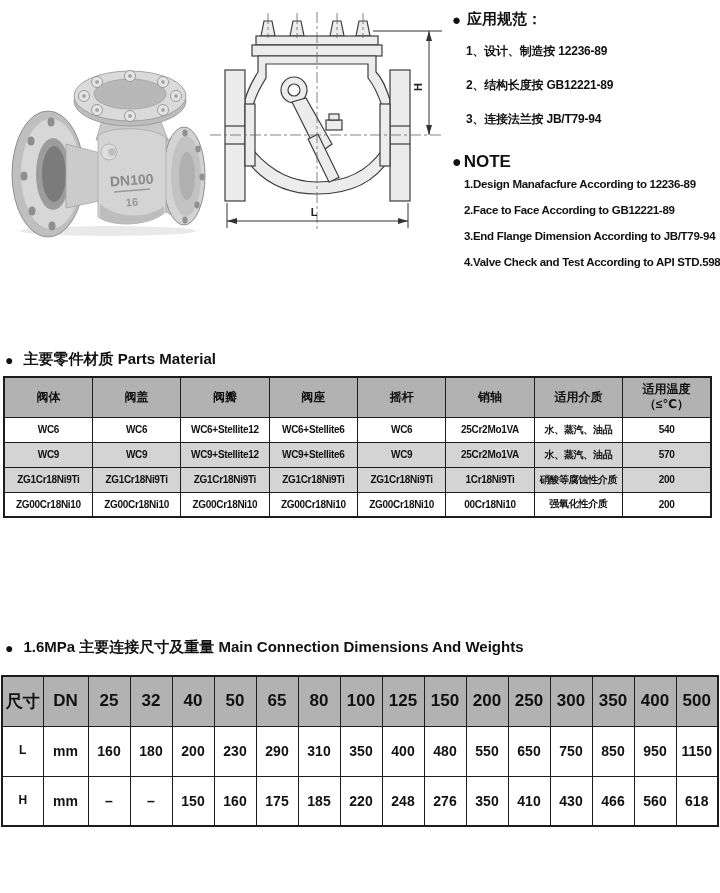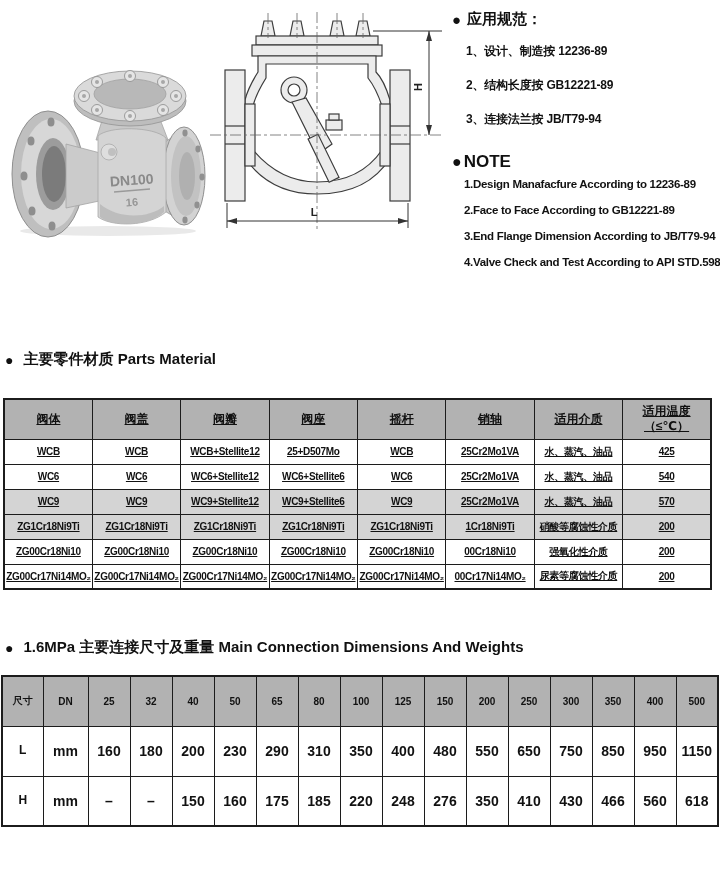--- a/index.html
+++ b/index.html
@@ -23,30 +23,30 @@
   .note-title .bullet{font-size:16px;line-height:1;}
   .note-item{font-size:11.5px;font-weight:bold;padding-left:12px;margin-bottom:14px;letter-spacing:-0.3px;white-space:nowrap;}
 
   
   .section-title{position:absolute;display:flex;align-items:center;gap:10px;font-size:15px;font-weight:bold;}
   .section-title .bullet{font-size:14px;line-height:1;}
   #pm-title{left:5px;top:350px;}
   #dim-title{left:5px;top:638px;}
 
   
-  .pm-table{position:absolute;left:3px;top:398px;width:709px;border-collapse:collapse;table-layout:fixed;border:2.5px solid var(--border-c);text-decoration:underline;}
+  .pm-table{position:absolute;left:3px;top:376px;width:709px;border-collapse:collapse;table-layout:fixed;border:2.5px solid var(--border-c);}
   .pm-table th,.pm-table td{border:1.5px solid var(--border-c);text-align:center;vertical-align:middle;font-weight:bold;padding:0 1px;}
   .pm-table th{background:var(--header-bg);height:40px;font-size:12px;white-space:pre-line;line-height:1.25;}
   .pm-table td{height:25px;font-size:10px;letter-spacing:-0.3px;white-space:nowrap;overflow:hidden;}
   .pm-table tr.shaded td{background:var(--shaded-bg);}
 
   
   .dim-table{position:absolute;left:1px;top:675px;width:718px;border-collapse:collapse;table-layout:fixed;border:2.5px solid var(--border-c);}
   .dim-table th,.dim-table td{border:1.5px solid var(--border-c);text-align:center;vertical-align:middle;font-weight:bold;padding:0;}
-  .dim-table th{background:var(--header-bg);height:50px;font-size:10px;}
+  .dim-table th{background:var(--header-bg);height:50px;font-size:17px;}
   .dim-table td{height:50px;font-size:14px;}
   .dim-table th:first-child{width:41px;}
   .dim-table th:nth-child(2){width:45px;}
   .dim-table td:first-child{white-space:pre-line;font-size:12px;line-height:1.15;}
   .dim-table tr.shaded td{background:var(--shaded-bg);}
 
   
   .photo{position:absolute;left:8px;top:36px;width:200px;height:202px;}
   .drawing{position:absolute;left:200px;top:8px;width:248px;height:234px;}
 </style>
@@ -215,30 +215,20 @@
           <th>阀座</th>
           <th>摇杆</th>
           <th>销轴</th>
           <th>适用介质</th>
           <th>适用温度
 （≤℃）</th>
         </tr>
       </thead>
     <tbody id="pm-body">
         <tr>
-          <td>WCB</td>
-          <td>WCB</td>
-          <td>WCB+Stellite12</td>
-          <td>25+D507Mo</td>
-          <td>WCB</td>
-          <td>25Cr2Mo1VA</td>
-          <td>水、蒸汽、油品</td>
-          <td>425</td>
-        </tr>
-        <tr>
           <td>WC6</td>
           <td>WC6</td>
           <td>WC6+Stellite12</td>
           <td>WC6+Stellite6</td>
           <td>WC6</td>
           <td>25Cr2Mo1VA</td>
           <td>水、蒸汽、油品</td>
           <td>540</td>
         </tr>
         <tr class="shaded">
@@ -262,30 +252,20 @@
           <td>200</td>
         </tr>
         <tr>
           <td>ZG00Cr18Ni10</td>
           <td>ZG00Cr18Ni10</td>
           <td>ZG00Cr18Ni10</td>
           <td>ZG00Cr18Ni10</td>
           <td>ZG00Cr18Ni10</td>
           <td>00Cr18Ni10</td>
           <td>强氧化性介质</td>
-          <td>200</td>
-        </tr>
-        <tr>
-          <td>ZG00Cr17Ni14MO₂</td>
-          <td>ZG00Cr17Ni14MO₂</td>
-          <td>ZG00Cr17Ni14MO₂</td>
-          <td>ZG00Cr17Ni14MO₂</td>
-          <td>ZG00Cr17Ni14MO₂</td>
-          <td>00Cr17Ni14MO₂</td>
-          <td>尿素等腐蚀性介质</td>
           <td>200</td>
         </tr>
       </tbody>
   </table>
 
   <div class="section-title" id="dim-title">
     <span class="bullet">●</span>
     <span>1.6MPa 主要连接尺寸及重量 Main Connection  Dimensions And Weights</span>
   </div>
   <table class="dim-table">

